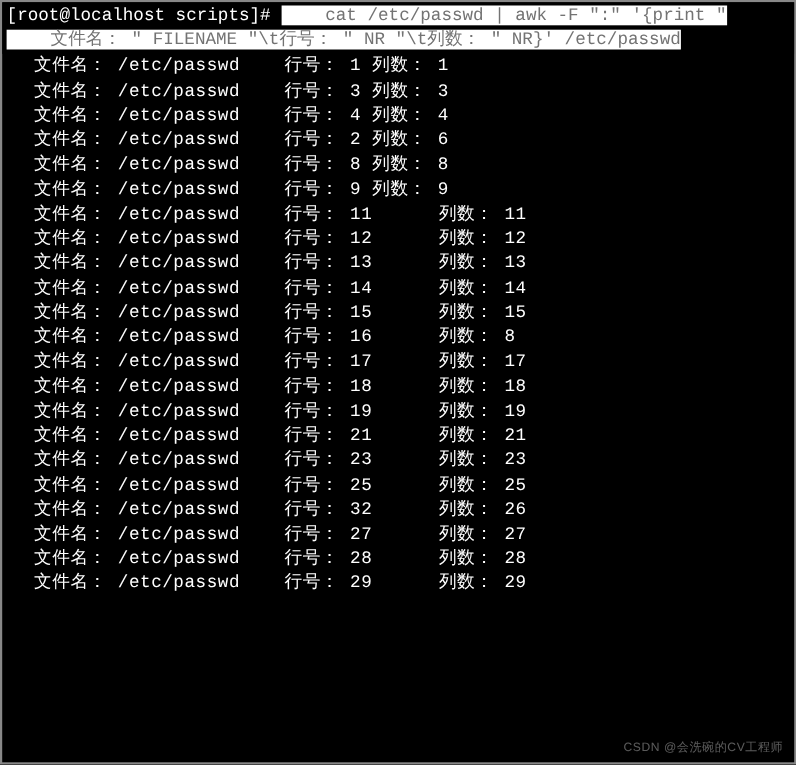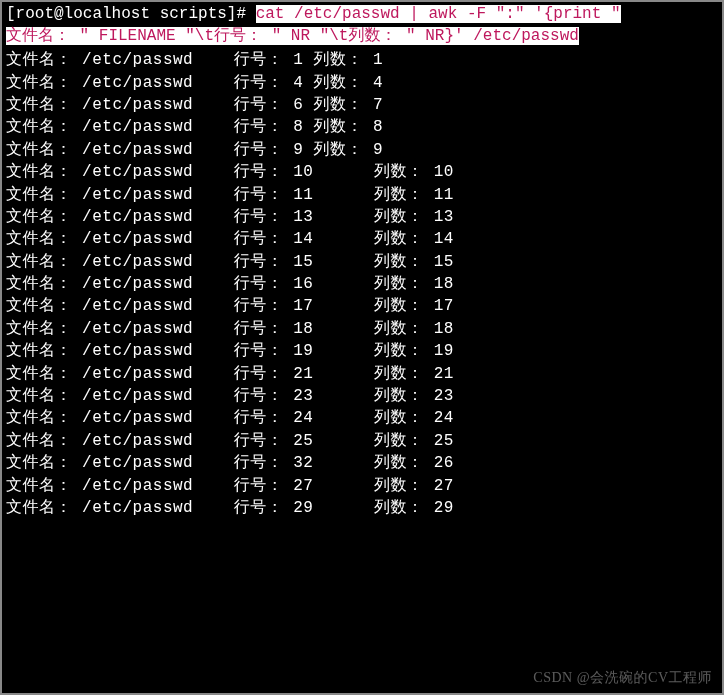--- a/index.html
+++ b/index.html
@@ -20,64 +20,67 @@
     }
     .prompt-area {
       background: #000;
       color: #fff;
       padding: 2px 4px;
       white-space: pre;
       line-height: 1.35;
     }
     .prompt-highlight {
       background: #fff;
-      color: #be185d;
+      color: #737373;
       white-space: pre;
+      padding-left: 40px;
     }
     .output-line {
       white-space: pre;
       line-height: 1.4;
       padding: 0 4px;
       letter-spacing: 0.5px;
+      margin-left: 25px;
     }
     .watermark {
       position: absolute;
       right: 10px;
       bottom: 6px;
       color: rgba(200,200,200,0.45);
-      font-size: 14px;
-      font-family: Liberation Serif, serif;
+      font-size: 11px;
+      font-family: Liberation Sans, sans-serif;
       letter-spacing: 0.5px;
       pointer-events: none;
     }
     #rows { }
   </style>
 </head>
 <body>
 
 <div class="prompt-area"><span>[root@localhost scripts]# </span><span class="prompt-highlight">cat /etc/passwd | awk -F ":" '{print "</span>
 <span class="prompt-highlight">文件名： " FILENAME "\t行号： " NR "\t列数： " NR}' /etc/passwd</span></div>
 
 <div id="rows">
     <div class="output-line">文件名： /etc/passwd    行号： 1 列数： 1</div>
+    <div class="output-line">文件名： /etc/passwd    行号： 3 列数： 3</div>
     <div class="output-line">文件名： /etc/passwd    行号： 4 列数： 4</div>
-    <div class="output-line">文件名： /etc/passwd    行号： 6 列数： 7</div>
+    <div class="output-line">文件名： /etc/passwd    行号： 2 列数： 6</div>
     <div class="output-line">文件名： /etc/passwd    行号： 8 列数： 8</div>
     <div class="output-line">文件名： /etc/passwd    行号： 9 列数： 9</div>
-    <div class="output-line">文件名： /etc/passwd    行号： 10      列数： 10</div>
     <div class="output-line">文件名： /etc/passwd    行号： 11      列数： 11</div>
+    <div class="output-line">文件名： /etc/passwd    行号： 12      列数： 12</div>
     <div class="output-line">文件名： /etc/passwd    行号： 13      列数： 13</div>
     <div class="output-line">文件名： /etc/passwd    行号： 14      列数： 14</div>
     <div class="output-line">文件名： /etc/passwd    行号： 15      列数： 15</div>
-    <div class="output-line">文件名： /etc/passwd    行号： 16      列数： 18</div>
+    <div class="output-line">文件名： /etc/passwd    行号： 16      列数： 8</div>
     <div class="output-line">文件名： /etc/passwd    行号： 17      列数： 17</div>
     <div class="output-line">文件名： /etc/passwd    行号： 18      列数： 18</div>
     <div class="output-line">文件名： /etc/passwd    行号： 19      列数： 19</div>
     <div class="output-line">文件名： /etc/passwd    行号： 21      列数： 21</div>
     <div class="output-line">文件名： /etc/passwd    行号： 23      列数： 23</div>
-    <div class="output-line">文件名： /etc/passwd    行号： 24      列数： 24</div>
     <div class="output-line">文件名： /etc/passwd    行号： 25      列数： 25</div>
     <div class="output-line">文件名： /etc/passwd    行号： 32      列数： 26</div>
     <div class="output-line">文件名： /etc/passwd    行号： 27      列数： 27</div>
+    <div class="output-line">文件名： /etc/passwd    行号： 28      列数： 28</div>
     <div class="output-line">文件名： /etc/passwd    行号： 29      列数： 29</div>
   </div>
 
 <div class="watermark">CSDN @会洗碗的CV工程师</div>
 
 </body></html>

